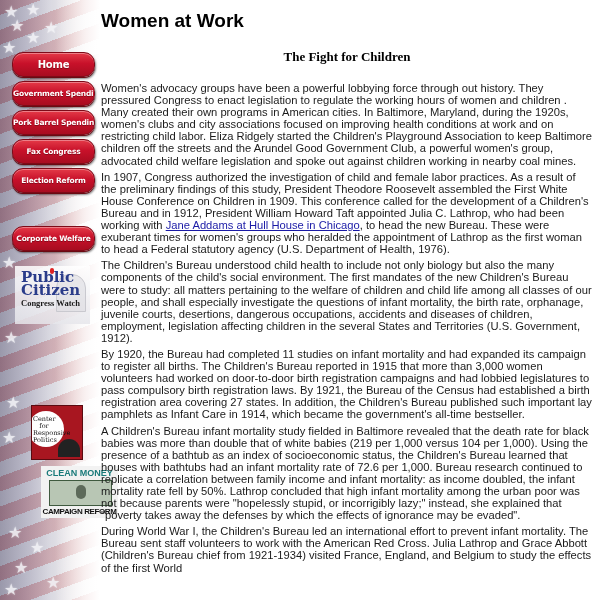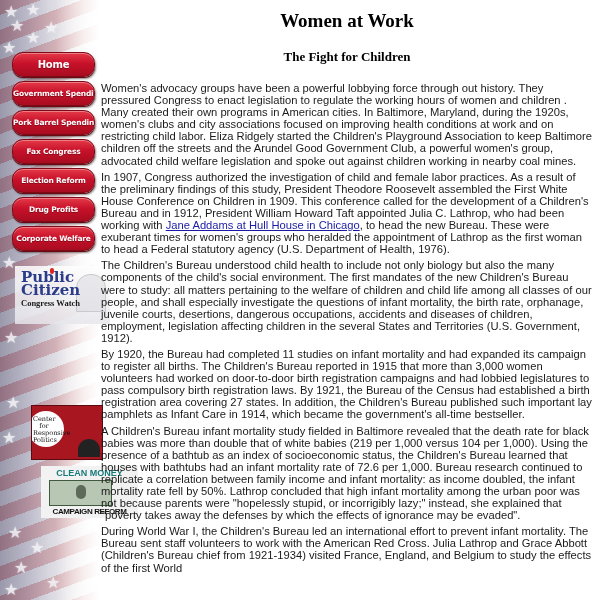--- a/index.html
+++ b/index.html
@@ -26,21 +26,21 @@
       background:linear-gradient(180deg, #e43a48 0%, #c8112a 45%, #a80c20 100%);
       box-shadow:0 1px 0 #6a0a12, 1px 2px 2px rgba(0,0,0,0.45), inset 0 1px 0 rgba(255,255,255,0.35);
       border:1px solid #7e0a18;
       color:#fff; font-weight:bold; text-align:center;
       font-family:"DejaVu Sans", sans-serif;
       font-size:7.5px; line-height:23px; letter-spacing:-0.2px;
       white-space:nowrap; overflow:hidden; cursor:pointer;
       text-shadow:0 1px 0 rgba(0,0,0,0.3);
     }
     .nav-btn.home { font-size:10px; }
-    .logo { position:absolute; cursor:pointer; overflow:hidden;padding-left:20px; }
+    .logo { position:absolute; cursor:pointer; overflow:hidden; }
     .logo-public-citizen {
       left:15px; top:266px; width:75px; height:58px;
       background:linear-gradient(180deg, rgba(255,255,255,0.85), rgba(230,230,235,0.85));
     }
     .pc-word { position:absolute; left:6px; font-family:"DejaVu Serif", serif; color:#2a3c8a; font-weight:bold; font-size:15px; line-height:14px; }
     .pc-cw { position:absolute; left:6px; top:32px; font-family:"Liberation Serif", serif; font-weight:bold; font-size:8.5px; color:#1a1a1a; }
     .pc-capitol { position:absolute; right:4px; top:8px; width:28px; height:36px; border:1px solid #c9c9cf; border-radius:14px 14px 0 0; background:rgba(220,220,225,0.6); }
     .pc-torch { position:absolute; left:35px; top:2px; width:4px; height:6px; background:#d22; border-radius:2px; }
 
     .logo-watchdog {
@@ -68,22 +68,22 @@
     }
     .cm-top { position:absolute; left:0; top:2px; width:100%; text-align:center; font-family:"Liberation Sans", sans-serif; font-weight:bold; font-size:9px; color:#197a7a; }
     .cm-bill { position:absolute; left:8px; top:14px; width:61px; height:24px; background:#b8c6b4; border:1px solid #3f5a3f; }
     .cm-portrait { position:absolute; left:26px; top:4px; width:10px; height:14px; background:#5d6a5a; border-radius:5px; }
     .cm-bottom { position:absolute; left:0; bottom:2px; width:100%; text-align:center; font-family:"Liberation Sans", sans-serif; font-weight:bold; font-size:8px; color:#111; letter-spacing:-0.4px; }
 
     .main {
       position:absolute; left:101px; top:0; width:492px;
     }
     .page-title {
-      margin:10px 0 0 0; text-align:center;
-      font-family:Liberation Serif, serif; font-weight:bold; font-size:19px; color:#000;
+      margin:10px 0 0 0; 
+      font-family:Liberation Sans, sans-serif; font-weight:bold; font-size:19px; color:#000;
     }
     .page-subtitle {
       margin:17px 0 4px 0; text-align:center;
       font-family:"Liberation Serif", serif; font-weight:bold; font-size:13px; color:#000;
     }
     .para {
       margin:0; font-family:"Liberation Sans", sans-serif; font-size:11.2px; line-height:12.1px; color:#1a1a1a;
     }
     .p1 { margin-top:17px; }
     .p-gap { margin-top:4px; }
@@ -107,21 +107,20 @@
   <span class="star" style="left:30px;top:540px">★</span>
   <span class="star" style="left:14px;top:560px">★</span>
   <span class="star" style="left:46px;top:575px">★</span>
   <span class="star" style="left:4px;top:582px">★</span>
 
   <div class="nav-btn home" style="top:52px">Home</div>
   <div class="nav-btn" style="top:81px">Government Spending</div>
   <div class="nav-btn" style="top:110px">Pork Barrel Spending</div>
   <div class="nav-btn" style="top:139px">Fax Congress</div>
   <div class="nav-btn" style="top:168px">Election Reform</div>
-  <div class="nav-btn" style="top:197px">Drug Profits</div>
   <div class="nav-btn" style="top:226px">Corporate Welfare</div>
 
   <div class="logo logo-public-citizen">
     <div class="pc-capitol"></div>
     <div class="pc-torch"></div>
     <div class="pc-word" style="top:4px">Public</div>
     <div class="pc-word" style="top:17px">Citizen</div>
     <div class="pc-cw">Congress Watch</div>
   </div>
 

